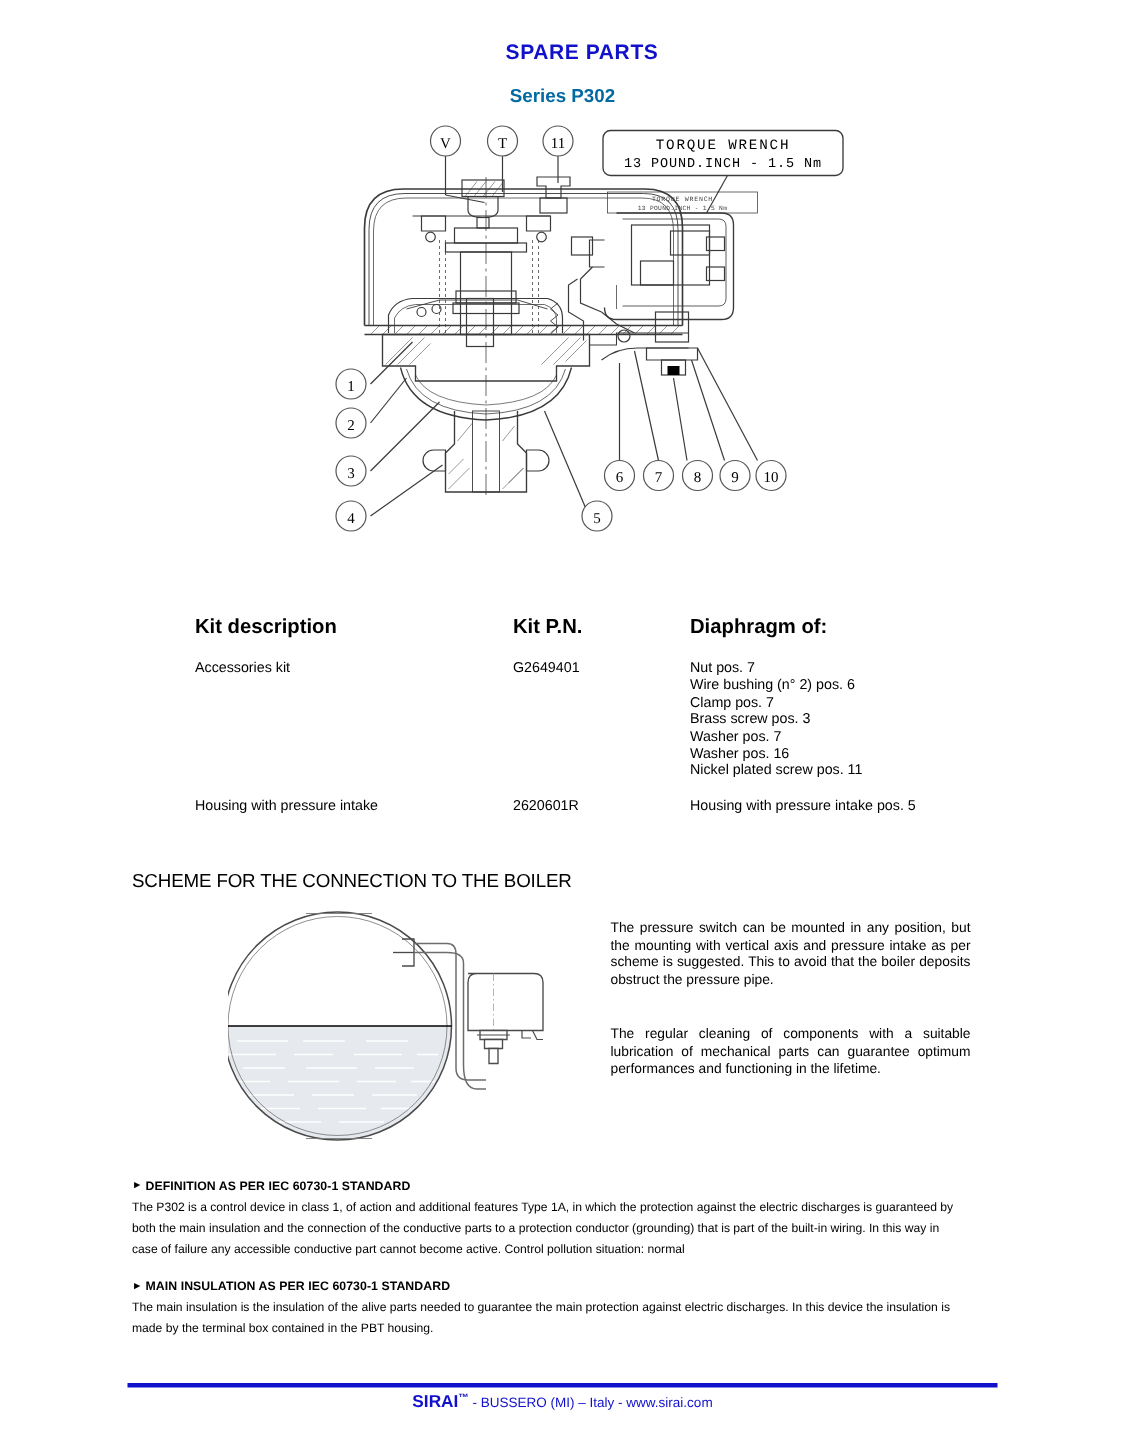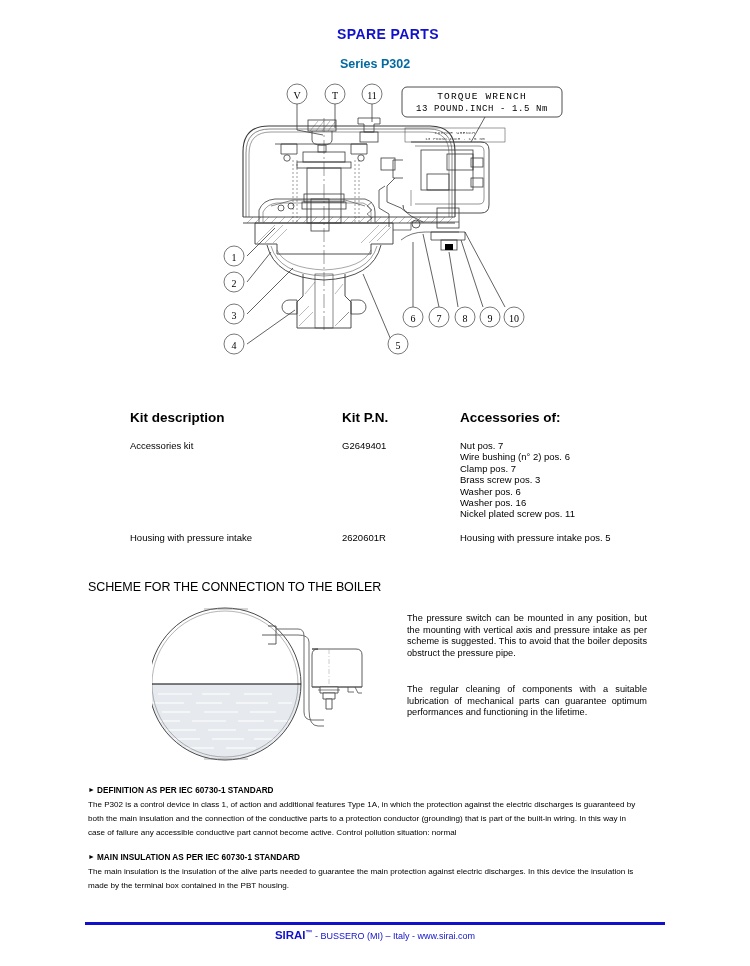--- a/index.html
+++ b/index.html
@@ -373,33 +373,33 @@
       <text x="240" y="52" font-family="'Liberation Mono',monospace" font-size="4.4" text-anchor="middle" fill="#444" letter-spacing="0.5">TORQUE WRENCH</text>
       <text x="240" y="58" font-family="'Liberation Mono',monospace" font-size="4.2" text-anchor="middle" fill="#444" letter-spacing="0.2">13 POUND.INCH - 1.5 Nm</text>
     </svg>
   </div>
 
   <div class="kit-table">
 
     <div class="kit-head">
       <div class="col c1">Kit description</div>
       <div class="col c2">Kit P.N.</div>
-      <div class="col c3">Accessories of:</div>
+      <div class="col c3">Diaphragm of:</div>
     </div>
 
 
     <div class="kit-row" style="height:92px">
       <div class="cell c1">Accessories  kit</div>
       <div class="cell c2">G2649401</div>
       <div class="cell c3">
         <div>Nut pos. 7</div>
         <div>Wire bushing  (n° 2) pos. 6</div>
         <div>Clamp pos. 7</div>
         <div>Brass screw pos. 3</div>
-        <div>Washer pos. 6</div>
+        <div>Washer pos. 7</div>
         <div>Washer pos. 16</div>
         <div>Nickel plated screw pos. 11</div>
       </div>
     </div>
 
     <div class="kit-row" style="height:20px">
       <div class="cell c1">Housing  with pressure intake</div>
       <div class="cell c2">2620601R</div>
       <div class="cell c3">
         <div>Housing with pressure intake  pos. 5</div>

